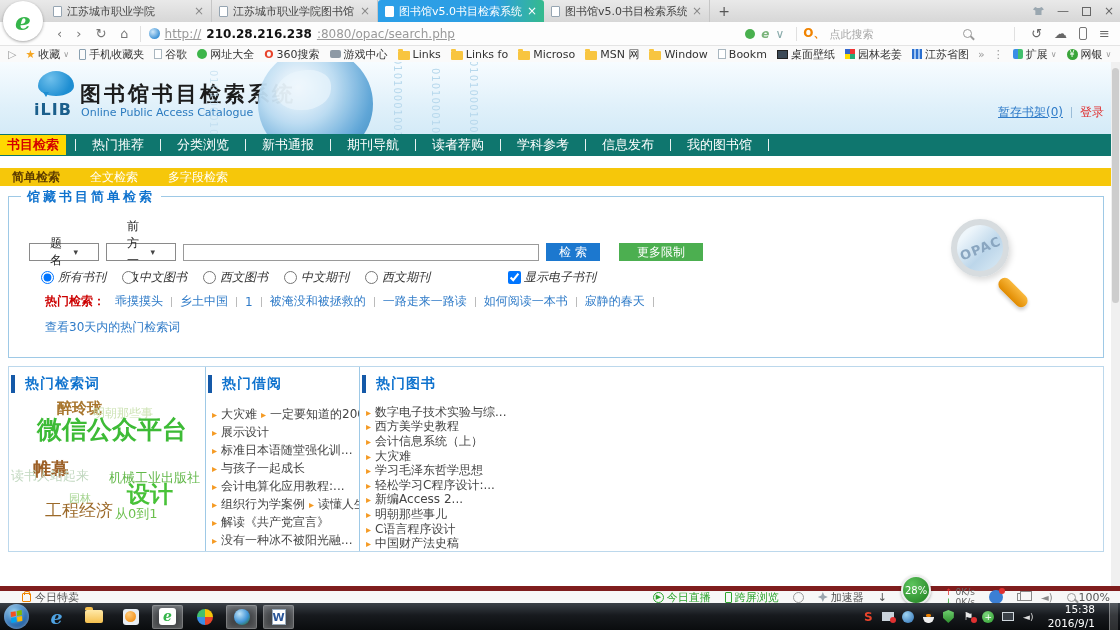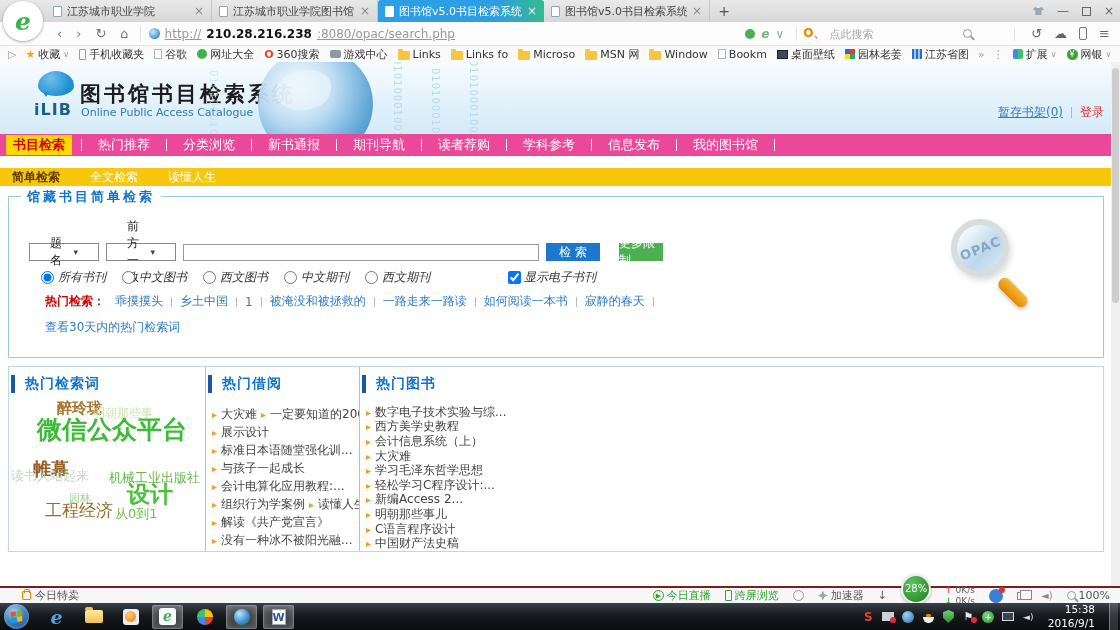--- a/index.html
+++ b/index.html
@@ -77,37 +77,37 @@
   .globe { position:absolute; left:258px; top:-14px; width:115px; height:112px; border-radius:50%;
            background:radial-gradient(circle at 35% 35%,#ffffff,#bcdcf2 35%,#5aa3d6 70%,#2f7cb4 100%); opacity:.95; }
   .globe::after { content:""; position:absolute; left:18px; top:22px; width:55px; height:40px; background:#e9f5fc; border-radius:60% 40% 55% 45%; opacity:.7; }
   .binary { position:absolute; color:#b7d8ec; font-size:10px; writing-mode:vertical-rl; letter-spacing:1px; user-select:none; }
   .b1 { left:392px; top:-4px; } .b2 { left:430px; top:6px; } .b3 { left:468px; top:-2px; } .b4 { left:208px; top:8px; opacity:.6; }
   .shelf { position:absolute; right:16px; top:42px; font-size:12px; display:flex; gap:8px; align-items:center; }
   .shelf-link { color:#2f7bc8;text-decoration:underline; }
   .shelf-sep { width:1px; height:11px; background:#9bbdd8; }
   .login-link { color:#e03131; }
 
-  .mainnav { position:absolute; left:0; right:0; top:72px; height:22px; background:#ec4899; display:flex; align-items:center; padding-left:6px; font-size:13px; color:#fff; }
+  .mainnav { position:absolute; left:0; right:0; top:72px; height:22px; background:#0f766e; display:flex; align-items:center; font-size:13px; color:#fff; }
   .mn { display:flex; align-items:center; }
   .mn .lbl { padding:1px 7px; }
   .mn::after { content:""; width:1px; height:12px; background:rgba(255,255,255,.9); margin:0 9px; }
   .mn.active .lbl { background:#ffd800; color:#d40000; font-weight:bold; }
 
   .subnav { position:absolute; left:0; right:0; top:106px; height:18px; background:#f6c70a; display:flex; align-items:center; gap:30px; padding-left:12px; font-size:12px; color:#fff; }
   .sn-first { color:#5b3a00; font-weight:bold; }
 
   .fbox { position:absolute; left:8px; right:16px; top:134px; height:162px; border:1px solid #9ec9e6; }
   .legend { position:absolute; left:12px; top:-9px; background:#fff; padding:0 6px; color:#1073ce; font-weight:bold; font-size:13px; letter-spacing:3px; }
   .form-row { position:absolute; left:20px; top:46px; display:flex; gap:7px; align-items:center; }
   .sel { width:70px; height:18px; border:1px solid #8a8a8a; background:#fff; font-size:12px; color:#222; display:flex; align-items:center; justify-content:space-between; padding:0 20px; }
   .sel .car { font-size:9px; color:#444; }
   .inp { width:356px; height:17px; border:1px solid #9a9a9a; outline:none; }
   .btn-search { width:54px; height:18px; background:#1c78cf; color:#fff; display:flex; align-items:center; justify-content:center; font-size:12px; cursor:pointer; }
-  .btn-more { width:44px; height:18px; background:#4caf50; color:#fff; display:flex; align-items:center; justify-content:center; font-size:12px; margin-left:12px; cursor:pointer; }
+  .btn-more { width:84px; height:18px; background:#4caf50; color:#fff; display:flex; align-items:center; justify-content:center; font-size:12px; margin-left:12px; cursor:pointer; }
   .radio-row { position:absolute; left:32px; top:72px; display:flex; align-items:center; gap:4px; font-size:12px; color:#333; }
   .radio-row label { margin-right:12px;font-style:italic; }
   .chkgrp { margin-left:62px; display:flex; align-items:center; gap:3px; }
   .hot-row { position:absolute; left:36px; top:96px; font-size:12px; display:flex; align-items:center; }
   .hot-lab { color:#cc0000; font-weight:bold; margin-right:10px; }
   .hot-term { color:#2f7bc8; display:flex; align-items:center; }
   .hot-term::after { content:""; width:1px; height:10px; background:#bbb; margin:0 8px; }
   .view30 { position:absolute; left:36px; top:122px; font-size:12px; color:#2f7bc8; }
   .mag { position:absolute; right:62px; top:20px; width:96px; height:90px; }
   .lens { position:absolute; left:6px; top:2px; width:58px; height:58px; border-radius:50%; border:6px solid #d7dcdf; background:linear-gradient(135deg,#eef6fb 20%,#bcd6ea 60%,#dcebf5); box-shadow:2px 3px 6px rgba(0,0,0,.15); display:flex; align-items:center; justify-content:center; }
@@ -140,21 +140,21 @@
   .blink { color:#444; }
 
   .sitefooter { position:absolute; left:0; right:0; top:494px; height:30px; background:#f5f5f5; border-top:1px solid #e2e2e2; text-align:center; }
   .f1 { font-size:12px; color:#333; padding-top:3px; }
   .f2 { font-size:11px; color:#888; }
 
   .scrollbar { position:absolute; right:0; top:0; bottom:0; width:9px; background:#f0f0f0; }
   .thumb { position:absolute; left:1px; right:1px; top:6px; height:235px; background:#cdcdcd; border-radius:4px; }
 
   
-  .statusbar { position:absolute; left:0; right:0; top:586px; height:17px; background:#f7f7f7; border-top:2px solid #7f1d1d; display:flex; align-items:center; font-size:11px; color:#555; }
+  .statusbar { position:absolute; left:0; right:0; top:586px; height:17px; background:#f7f7f7; border-top:5px solid #7f1d1d; display:flex; align-items:center; font-size:11px; color:#555; }
   .sb-left { display:flex; align-items:center; gap:4px; margin-left:22px; }
   .ico-bag { width:9px; height:9px; border:1px solid #f08300; border-radius:1px; position:relative; }
   .ico-bag::before { content:""; position:absolute; left:1px; top:-3px; width:4px; height:3px; border:1px solid #f08300; border-bottom:none; border-radius:2px 2px 0 0; }
   .sb-right { margin-left:auto; display:flex; align-items:center; gap:14px; padding-right:10px; position:relative; }
   .sb-green { color:#2ea52e; display:flex; align-items:center; gap:3px; }
   .ico-playc { width:11px; height:11px; border:1px solid #2ea52e; border-radius:50%; font-size:7px; color:#2ea52e; display:flex; align-items:center; justify-content:center; }
   .ico-phoneg { width:7px; height:11px; border:1px solid #2ea52e; border-radius:1px; }
   .ico-comp { width:11px; height:11px; border:1px solid #999; border-radius:50%; }
   .ico-pin { width:10px; height:10px; background:#9aa5ae; clip-path:polygon(50% 0,65% 35%,100% 50%,65% 65%,50% 100%,35% 65%,0 50%,35% 35%); }
   .sb-gray { display:flex; align-items:center; gap:3px; color:#555; }
@@ -400,21 +400,21 @@
           <span class="lbl">信息发布</span>
         </div>
       <div class="mn">
           <span class="lbl">我的图书馆</span>
         </div>
     </div>
 
     <div class="subnav">
       <span class="sn-first">简单检索</span>
       <span>全文检索</span>
-      <span>读懂人生</span>
+      <span>多字段检索</span>
     </div>
 
     <div class="fbox">
       <span class="legend">馆藏书目简单检索</span>
       <div class="form-row">
         <div class="sel">
             <span>题 名</span>
             <span class="car">▾</span>
           </div>
         <div class="sel">

